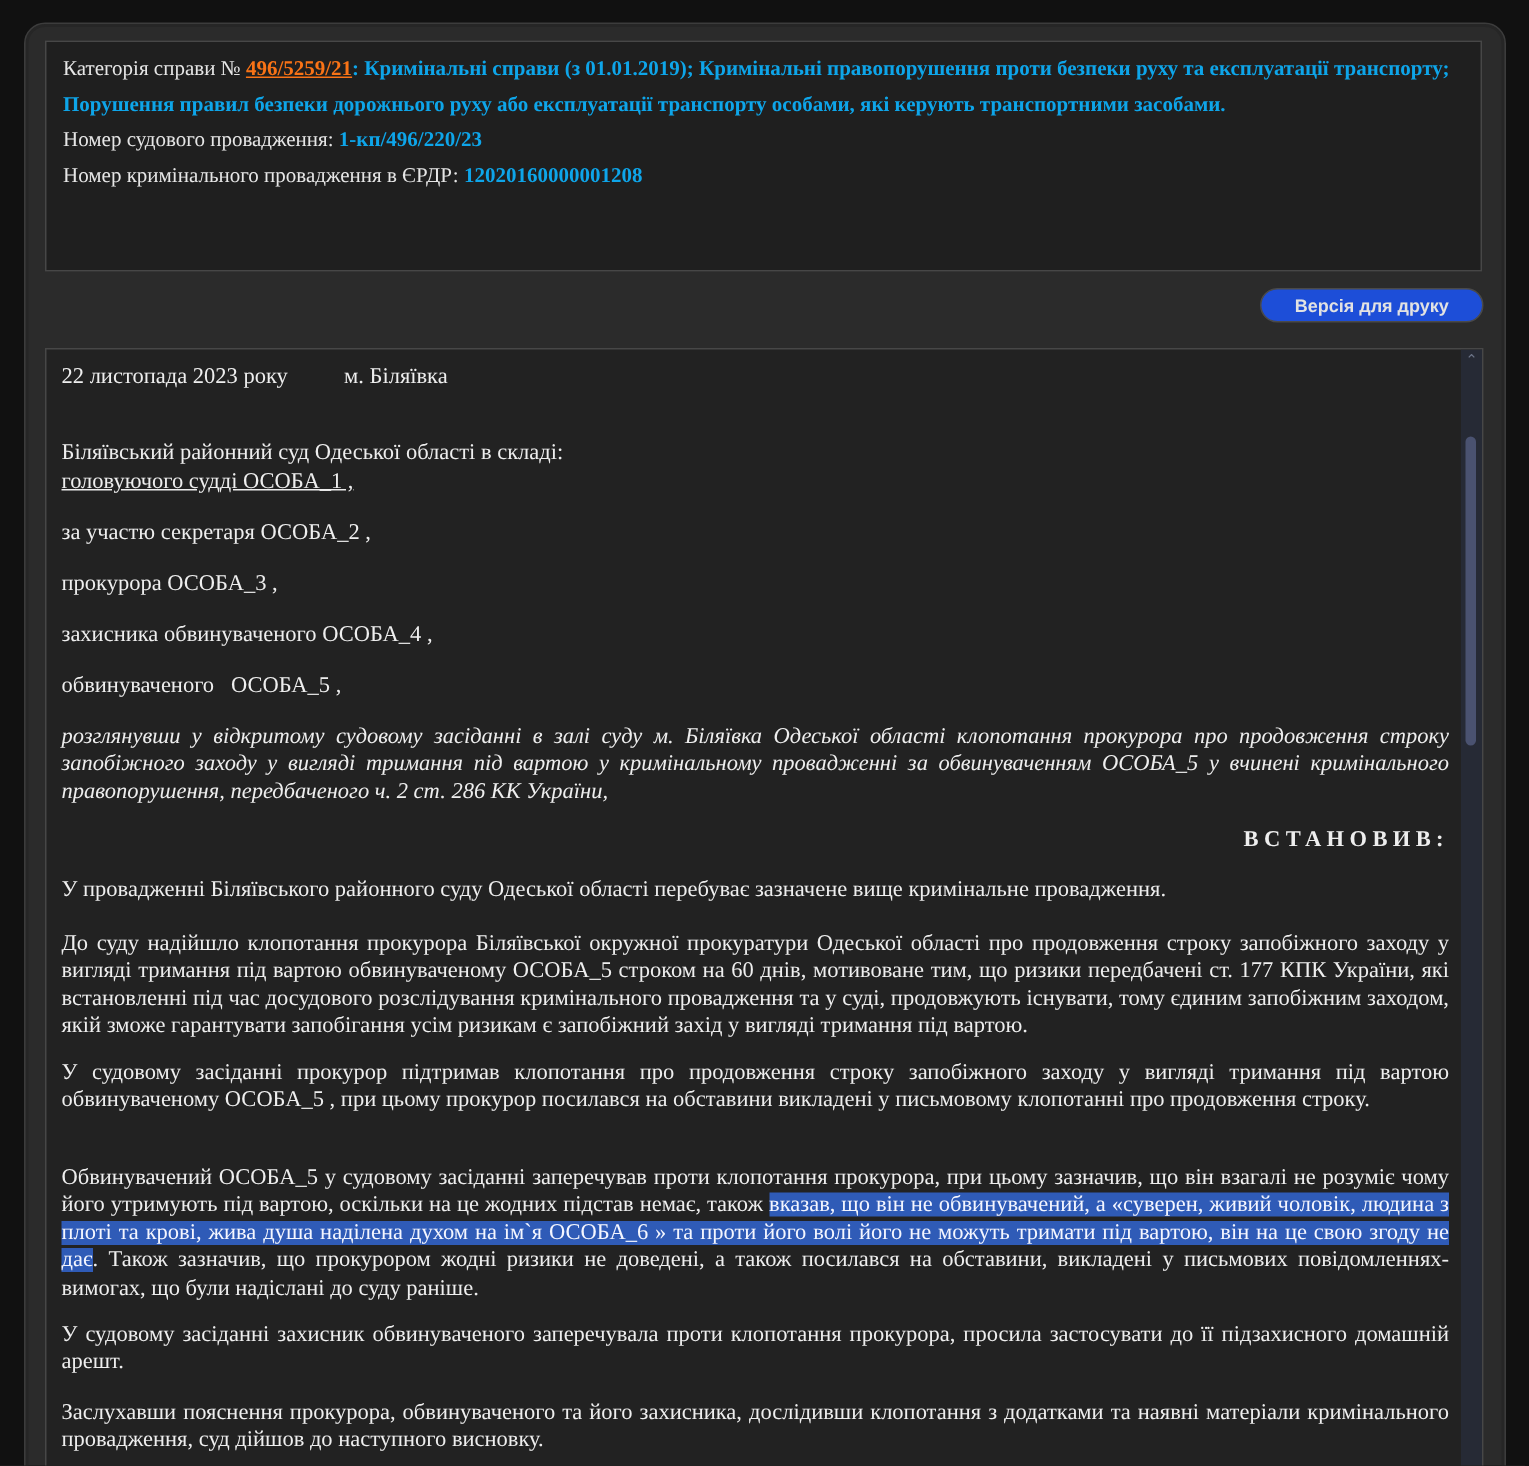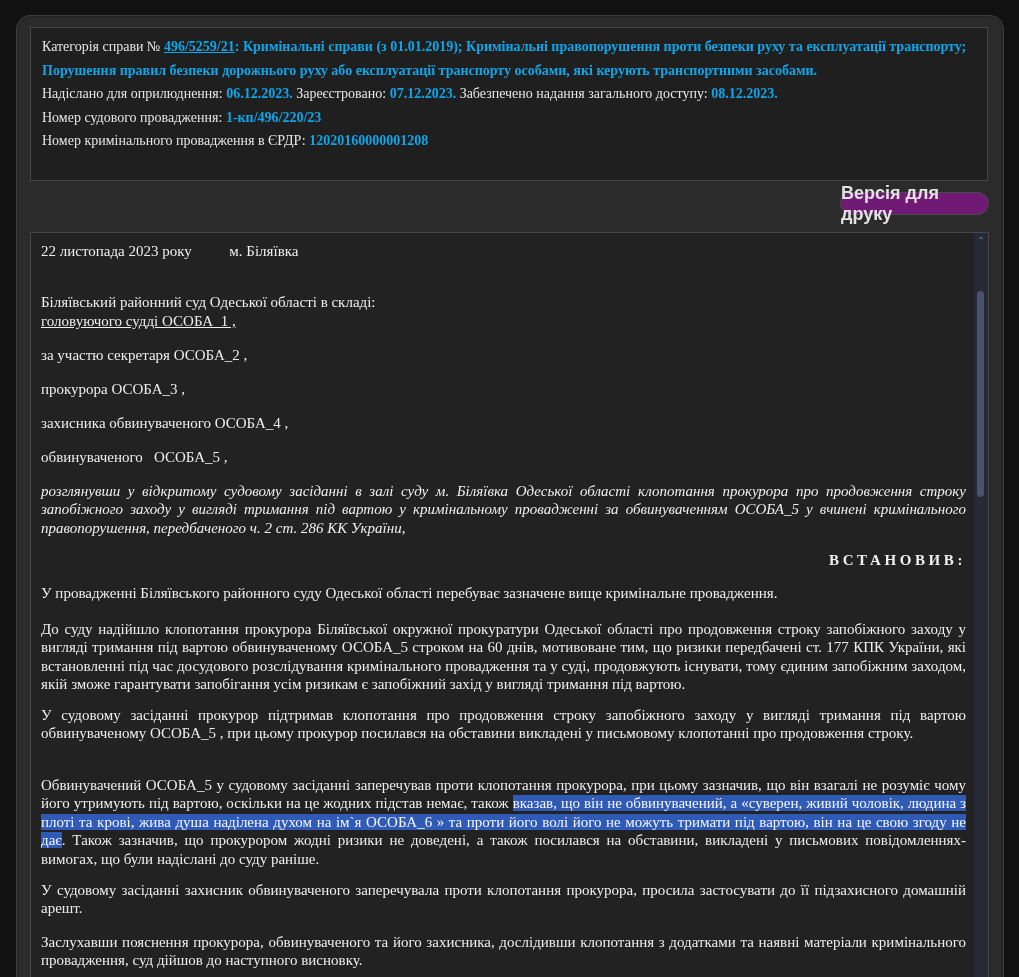--- a/index.html
+++ b/index.html
@@ -20,30 +20,30 @@
   .info-box {
     position:absolute; left:30px; top:27px; width:958px; height:154px;
     background:#1f1f1f;
     border:1px solid #474747;
     box-sizing:border-box;
     padding:7px 11px;
     font-size:14px; line-height:23.6px;
     color:#e6e6e6;
   }
   .info-box b { color:#0ea5e9; }
-  .info-box a { color:#0ea5e9; text-decoration:underline; font-weight:bold; }
+  .info-box a { color:#f97316; text-decoration:underline; font-weight:bold; }
   .print-btn {
     position:absolute; left:840px; top:192px; width:149px; height:23px;
-    background:#701a75;
+    background:#1d4ed8;
     border:1px solid #4a4a4a;
     border-radius:15px;
     box-sizing:border-box;
     color:#e2e2e2;
     font-family:"Liberation Sans", "DejaVu Sans", sans-serif;
-    font-weight:bold; font-size:18px;
+    font-weight:bold; font-size:12px;
     display:flex; align-items:center; justify-content:center;
     cursor:pointer;
   }
   .doc {
     position:absolute; left:30px; top:232px; width:959px; height:760px;
     background:#222222;
     border:1px solid #474747;
     box-sizing:border-box;
     overflow:hidden;
   }
@@ -80,23 +80,20 @@
 
 <div class="info-box">
   <div>
     <span>Категорія справи №</span>
     <a>496/5259/21</a><b>: Кримінальні справи (з 01.01.2019); Кримінальні правопорушення проти безпеки руху та експлуатації транспорту;</b>
   </div>
   <div>
     <b>Порушення правил безпеки дорожнього руху або експлуатації транспорту особами, які керують транспортними засобами.</b>
   </div>
   <div>
-    <span>Надіслано для оприлюднення: </span><b>06.12.2023.</b><span> Зареєстровано: </span><b>07.12.2023.</b><span> Забезпечено надання загального доступу: </span><b>08.12.2023.</b>
-  </div>
-  <div>
     <span>Номер судового провадження: </span><b>1-кп/496/220/23</b>
   </div>
   <div>
     <span>Номер кримінального провадження в ЄРДР: </span><b>12020160000001208</b>
   </div>
 </div>
 
 <div class="print-btn">Версія для друку</div>
 
 <div class="doc">

